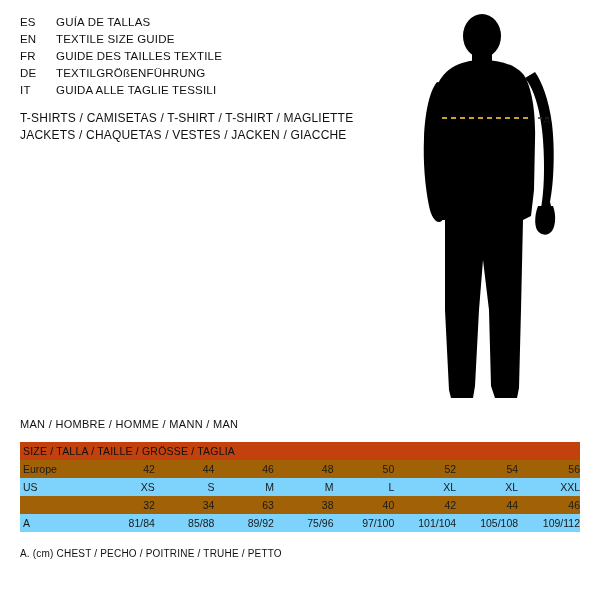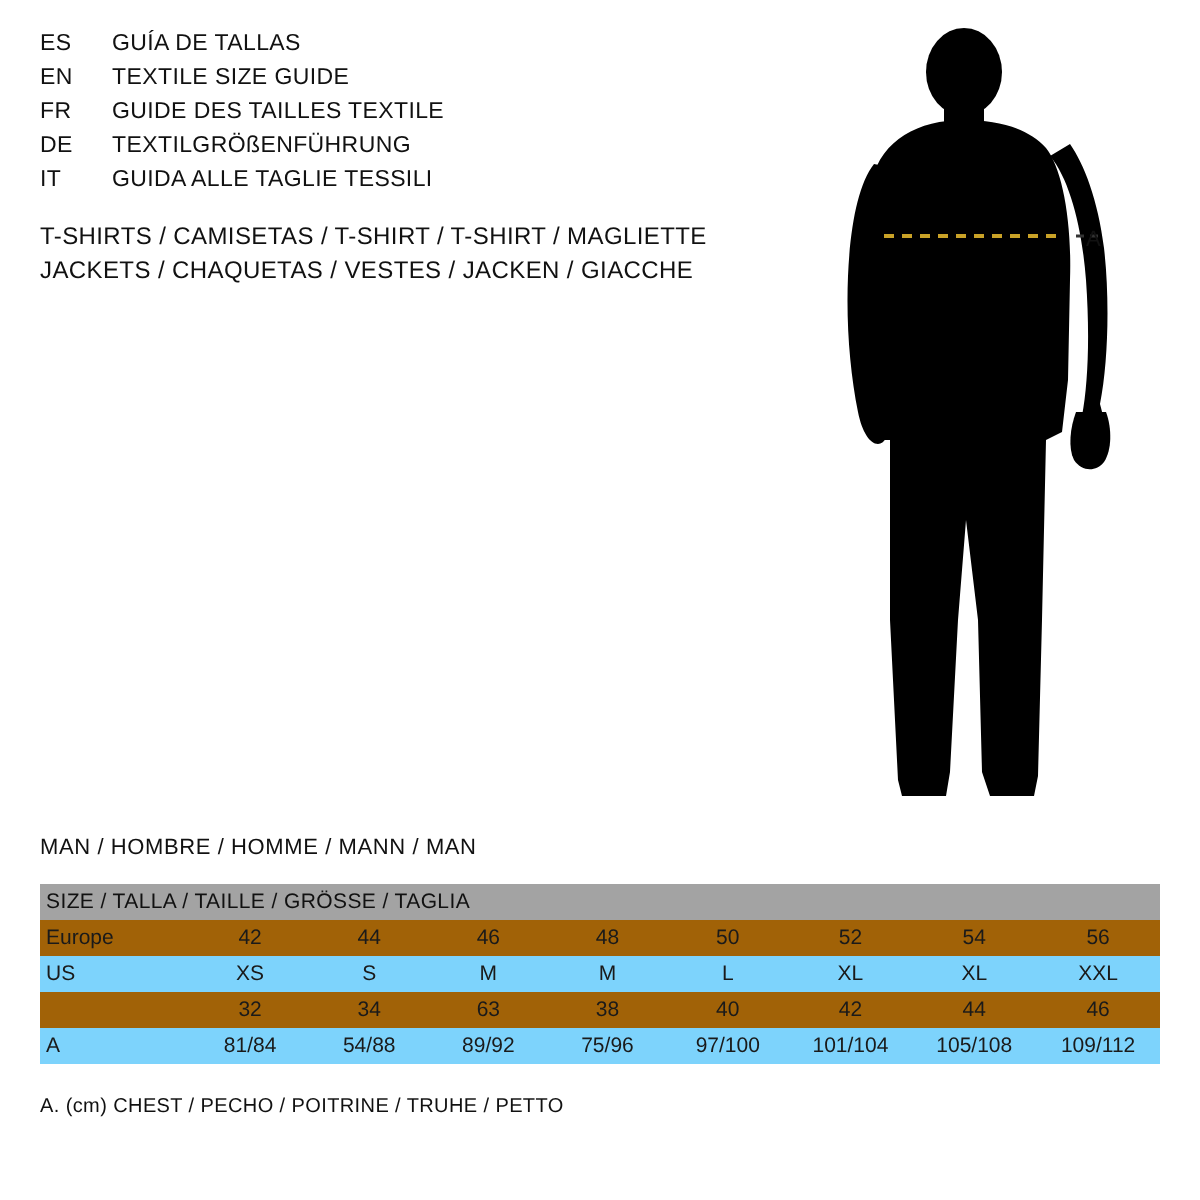--- a/index.html
+++ b/index.html
@@ -100,38 +100,38 @@
     color: #1a1a1a;
   }
   table.size-table td {
     padding: 0;
     height: 18px;
     line-height: 18px;
     vertical-align: middle;
     white-space: nowrap;
   }
   .row-head td {
-    background: #a3a3a3;
+    background: #c2410c;
     font-size: 10.5px;
     letter-spacing: 0.2px;
     color: #111111;
   }
   .row-alt td {
     background: #a16207;
   }
   .row-plain td {
     background: #7dd3fc;
   }
   .col-label {
     width: 82px;
     padding-left: 3px !important;
   }
   .col-val {
     width: 68px;
-    text-align: center;
+    text-align: right;
   }
   .row-head .col-label {
     padding-left: 3px !important;
   }
 
   .footnote {
     position: absolute;
     left: 20px;
     top: 548px;
     font-size: 10px;
@@ -271,21 +271,21 @@
         <td class="col-val">63</td>
         <td class="col-val">38</td>
         <td class="col-val">40</td>
         <td class="col-val">42</td>
         <td class="col-val">44</td>
         <td class="col-val">46</td>
       </tr>
       <tr class="row-plain">
         <td class="col-label">A</td>
         <td class="col-val">81/84</td>
-        <td class="col-val">54/88</td>
+        <td class="col-val">85/88</td>
         <td class="col-val">89/92</td>
         <td class="col-val">75/96</td>
         <td class="col-val">97/100</td>
         <td class="col-val">101/104</td>
         <td class="col-val">105/108</td>
         <td class="col-val">109/112</td>
       </tr>
     </tbody>
   </table>
 

